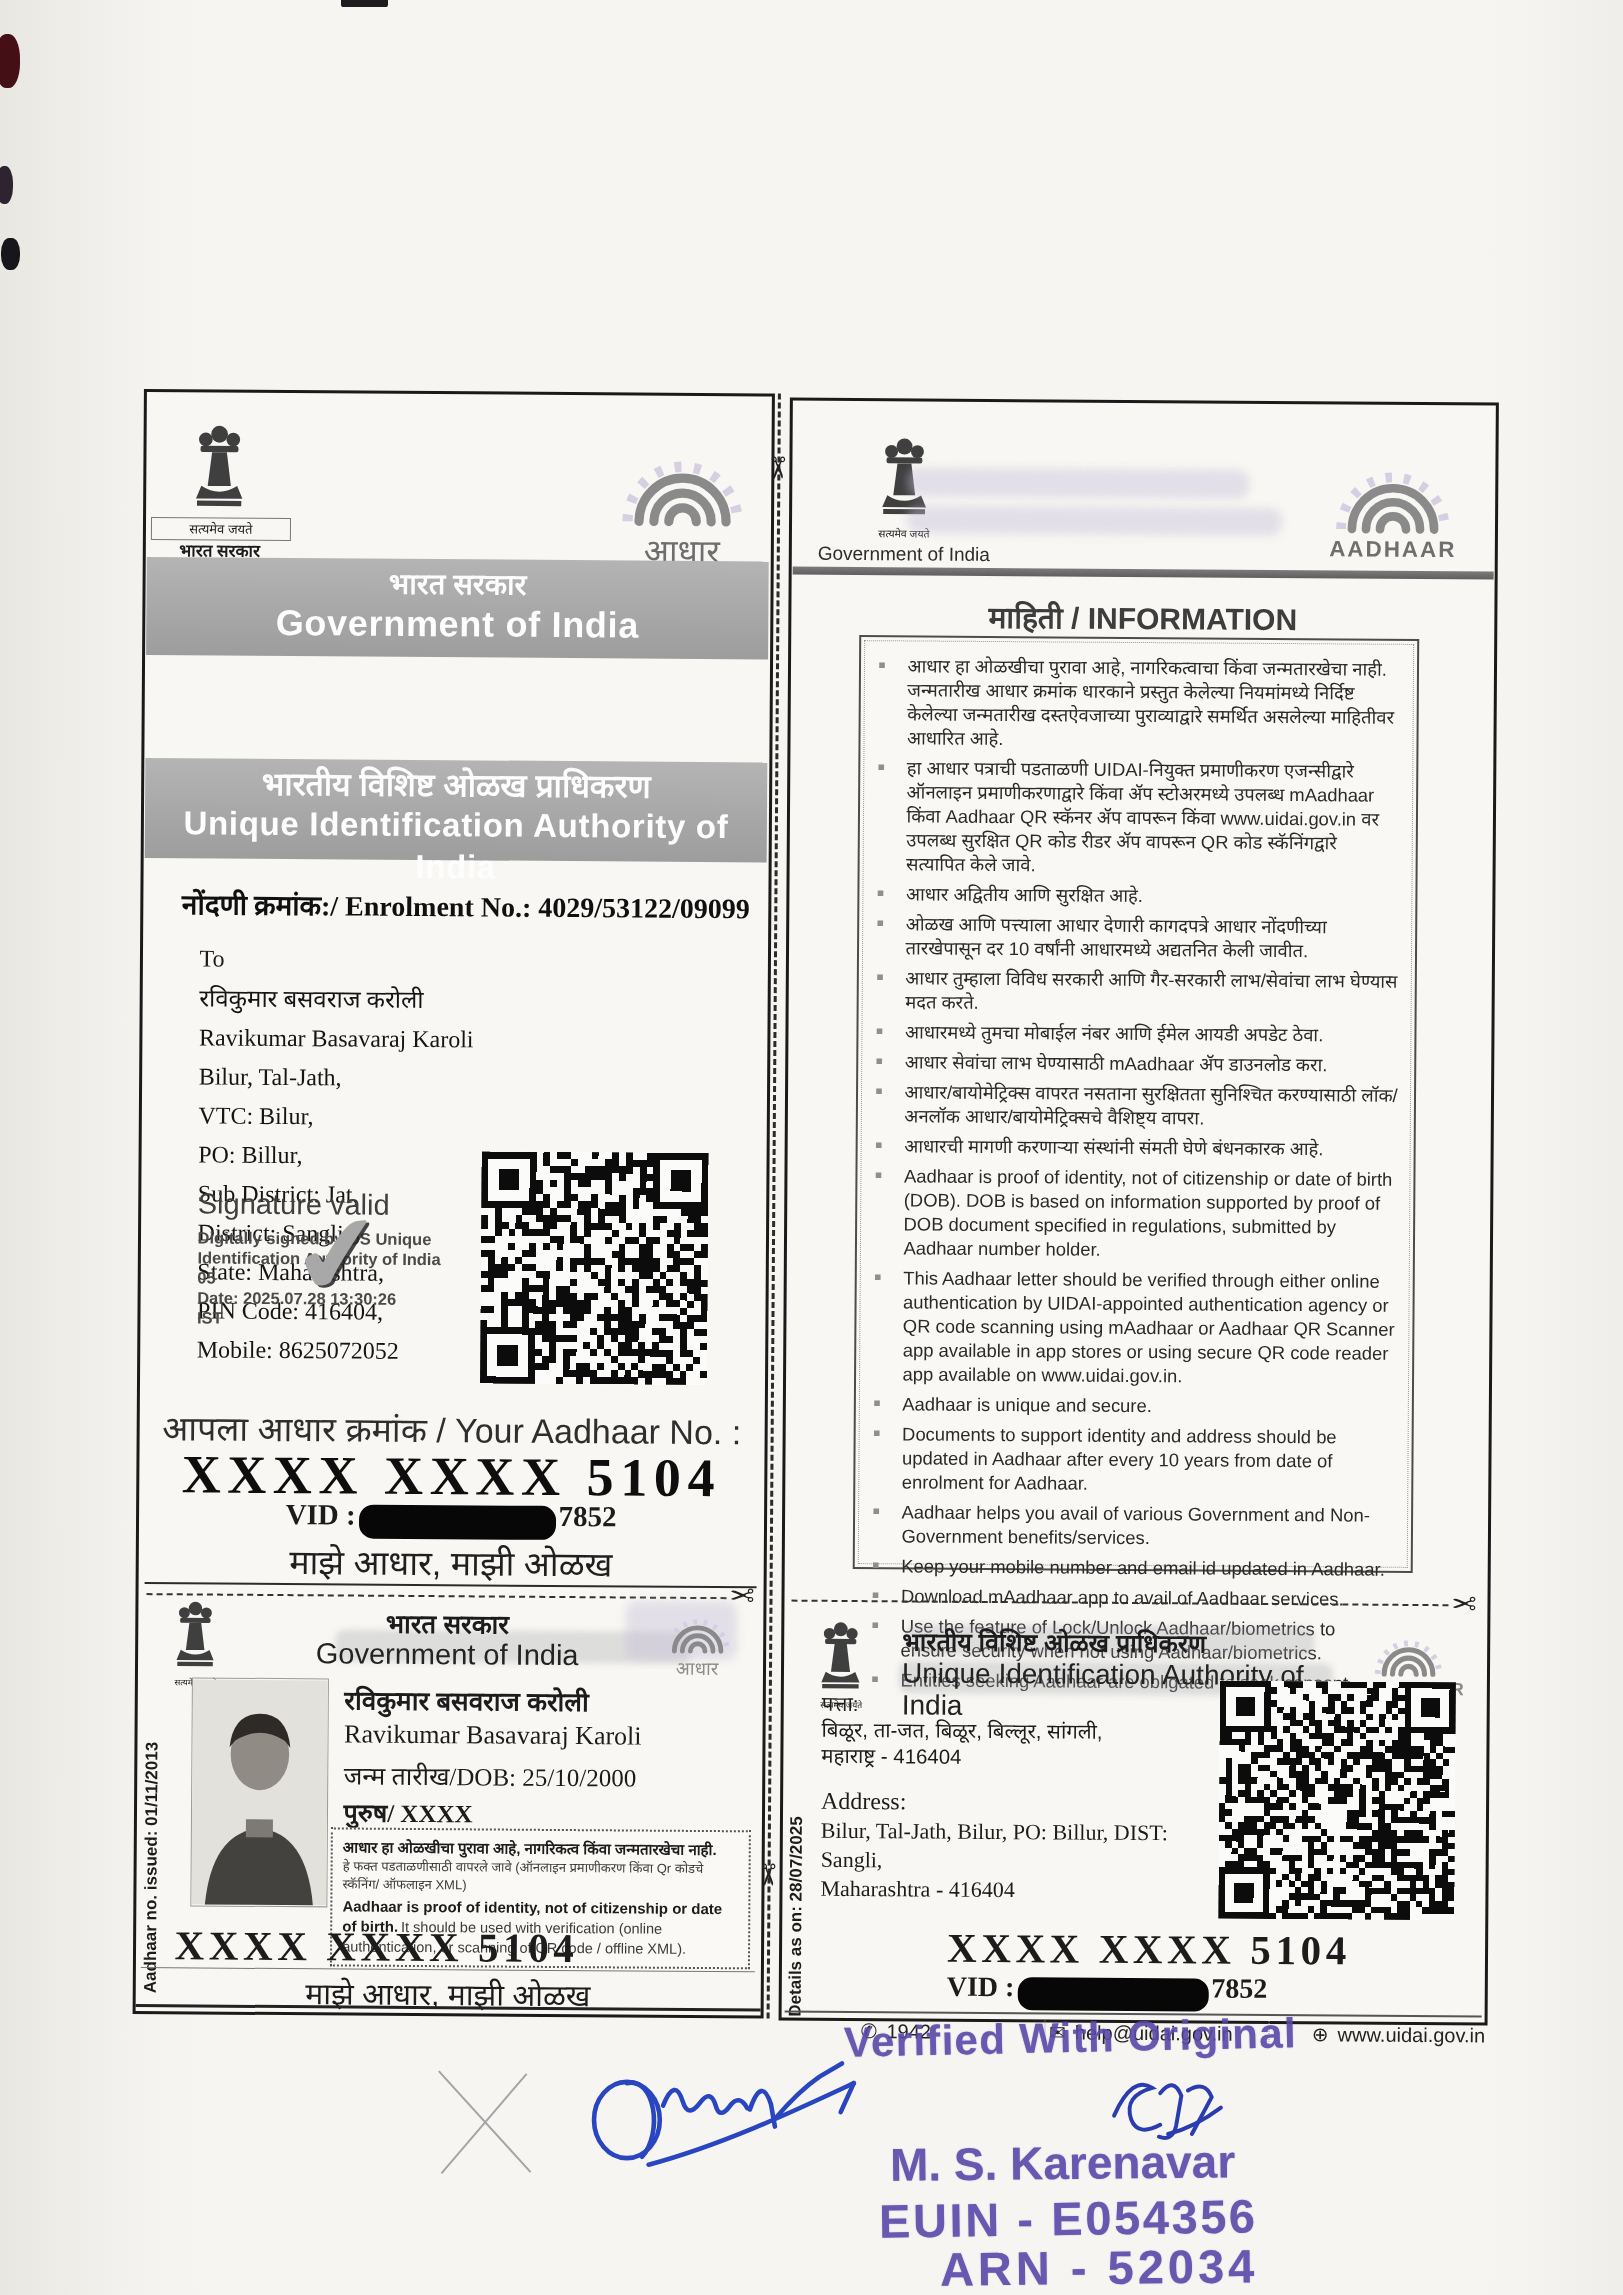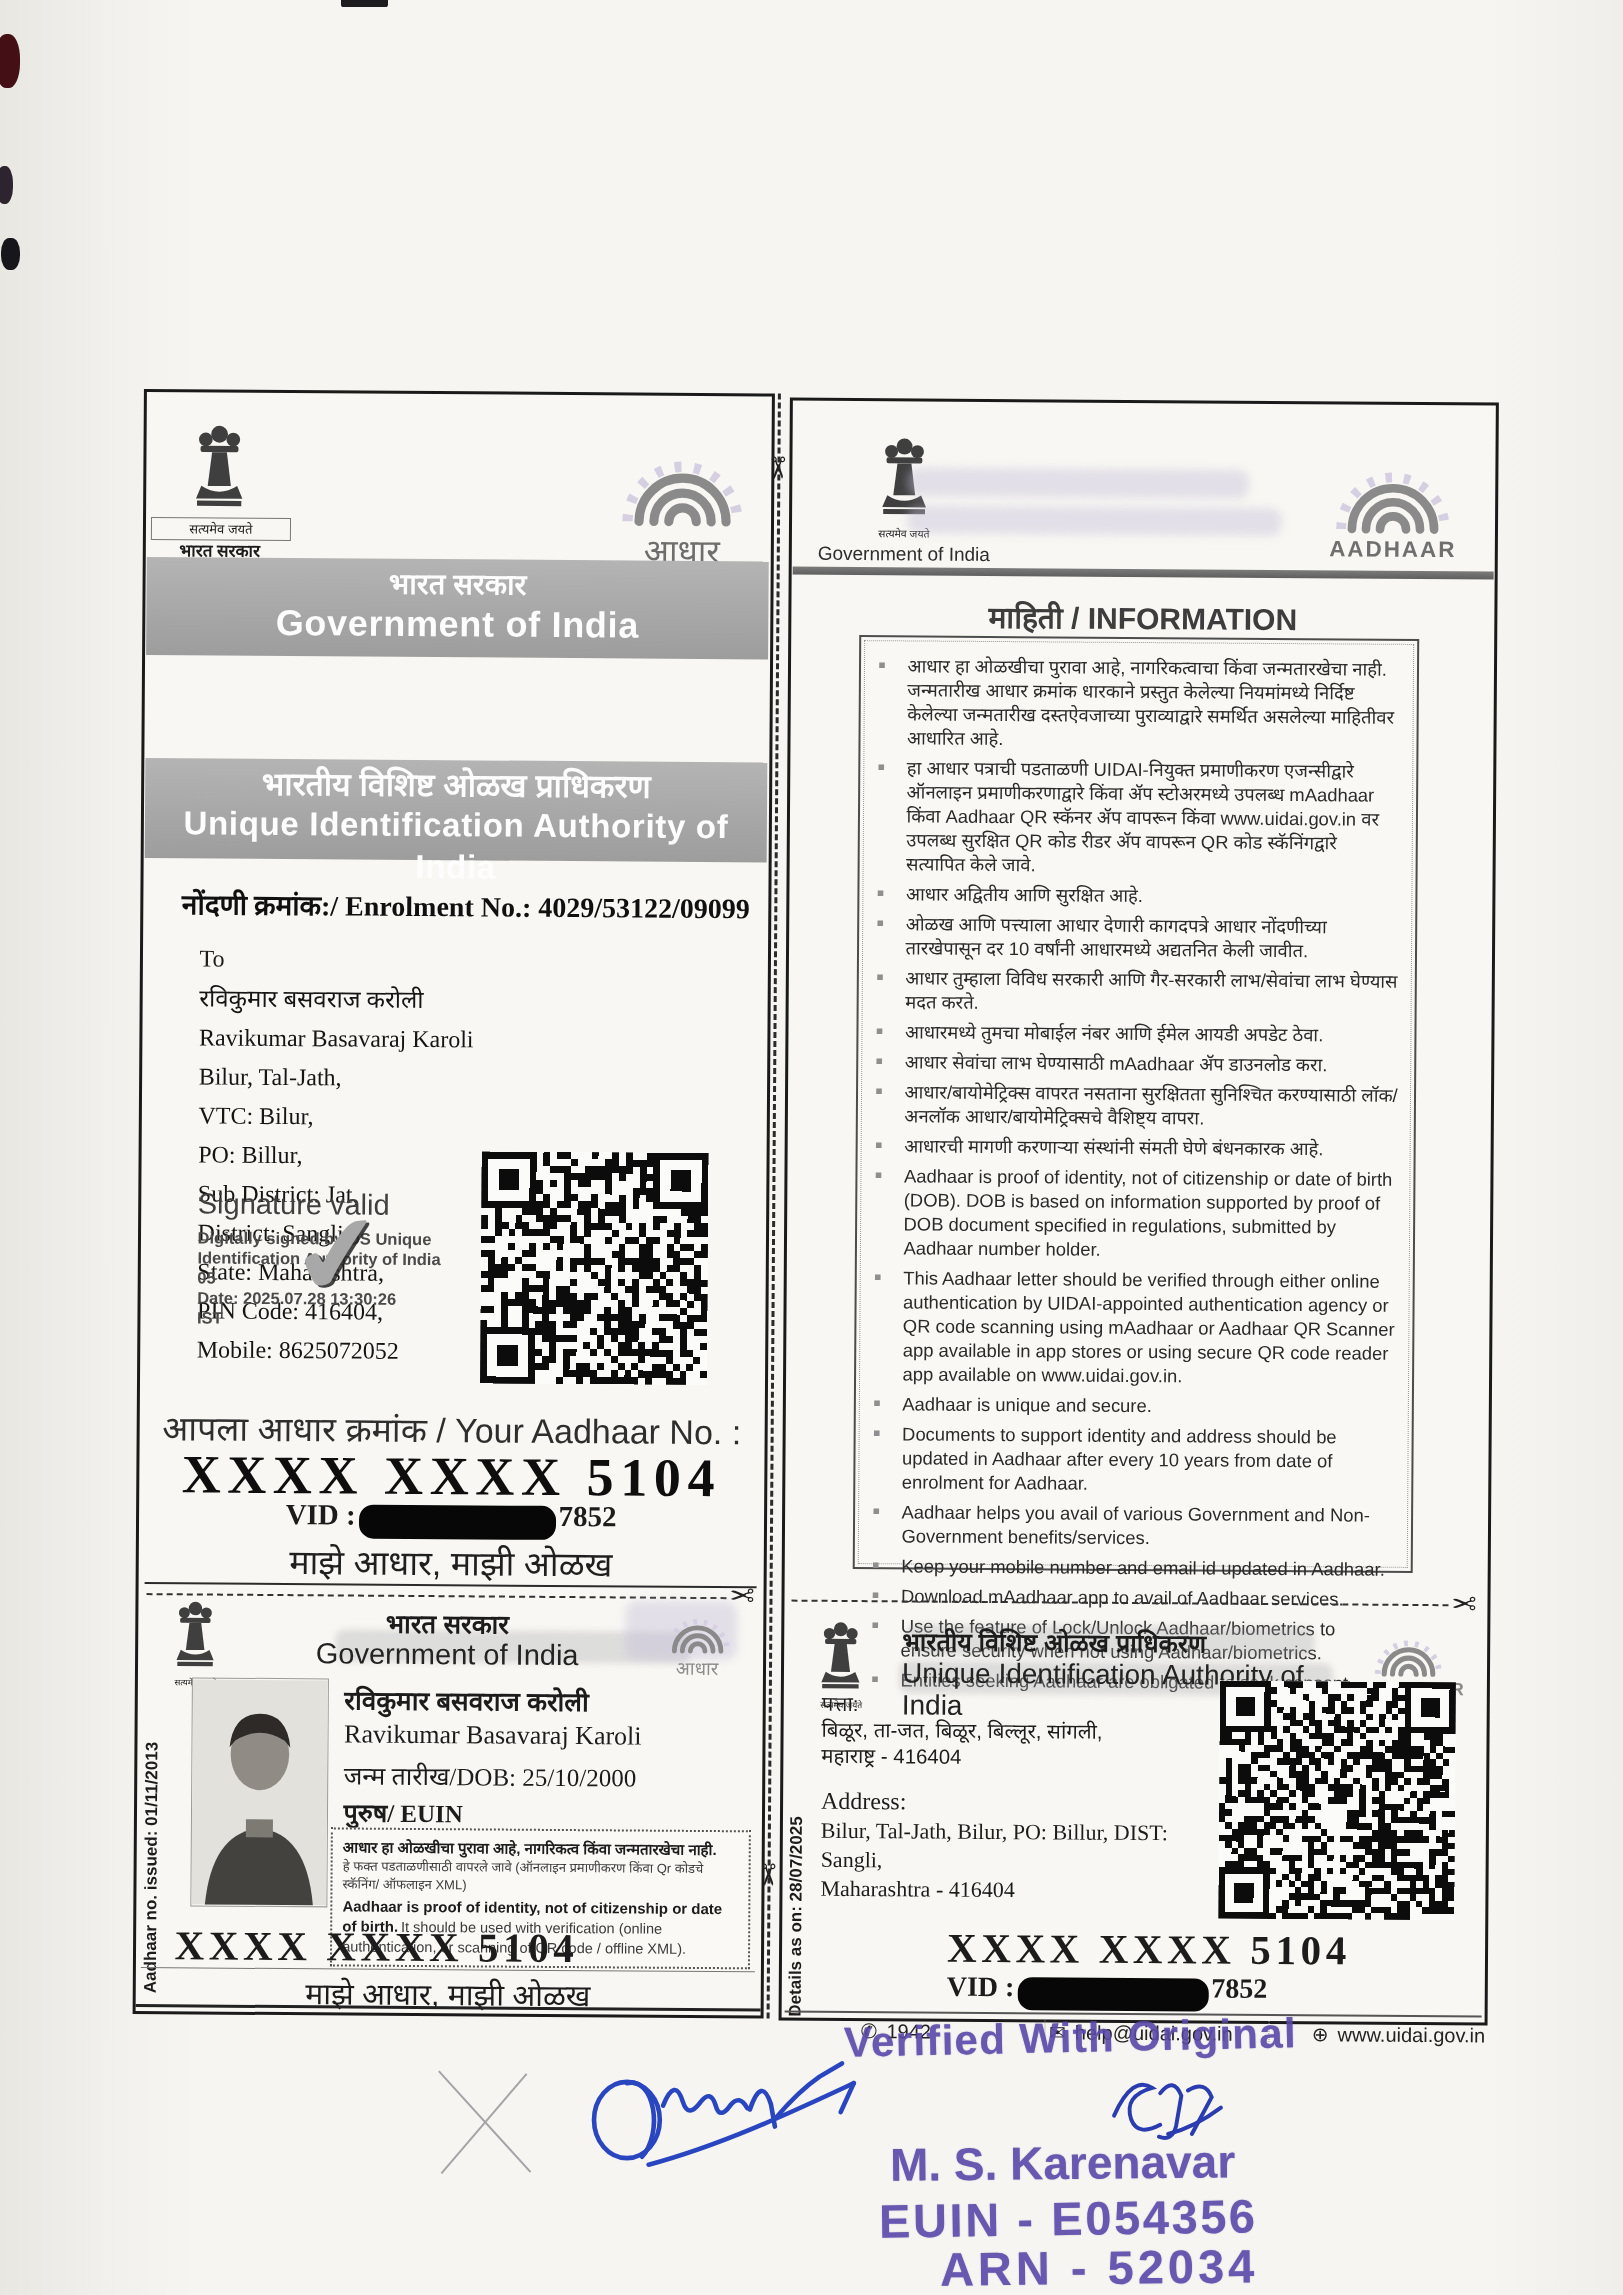--- a/index.html
+++ b/index.html
@@ -601,21 +601,21 @@
 
       <div class="abs vtext" style="left:5.3px;top:1285px;height:316px;font-size:17px;">Aadhaar no. issued: 01/11/2013</div>
 
       <svg class="abs" style="left:54px;top:1285px;border:0.7px solid #9a9a98;" width="135" height="227" preserveAspectRatio="none" viewBox="0 0 205 345">
           <use href="#photoSil"></use>
         </svg>
 
       <div class="abs" style="left:207px;top:1288px;font-size:26px;font-weight:bold;">रविकुमार बसवराज करोली</div>
       <div class="abs serif" style="left:207px;top:1326px;font-size:26px;">Ravikumar Basavaraj Karoli</div>
       <div class="abs serif" style="left:207px;top:1364px;font-size:25px;">जन्म तारीख/DOB: 25/10/2000</div>
-      <div class="abs serif" style="left:207px;top:1401px;font-size:25px;font-weight:bold;">पुरुष/ EUIN</div>
+      <div class="abs serif" style="left:207px;top:1401px;font-size:25px;font-weight:bold;">पुरुष/ XXXX</div>
 
       <div class="abs" style="left:194px;top:1434px;width:395px;border:2px dotted #555;padding:8px 10.5px;background:#faf9f6;">
         <div style="font-size:15px;font-weight:bold;line-height:20px;">आधार हा ओळखीचा पुरावा आहे, नागरिकत्व किंवा जन्मतारखेचा नाही.</div>
         <div style="font-size:13px;line-height:18px;color:#3c3c3c;">हे फक्त पडताळणीसाठी वापरले जावे (ऑनलाइन प्रमाणीकरण किंवा Qr कोडचे स्कॅनिंग/ ऑफलाइन XML)</div>
         <div style="margin-top:2.6px;">
           <span style="font-size:15px;font-weight:bold;line-height:20px;">Aadhaar is proof of identity, not of citizenship or date of birth.</span>
           <span style="font-size:14.5px;line-height:20px;color:#3c3c3c;">It should be used with verification (online authentication, or scanning of QR code / offline XML).</span>
         </div>
       </div>
 

